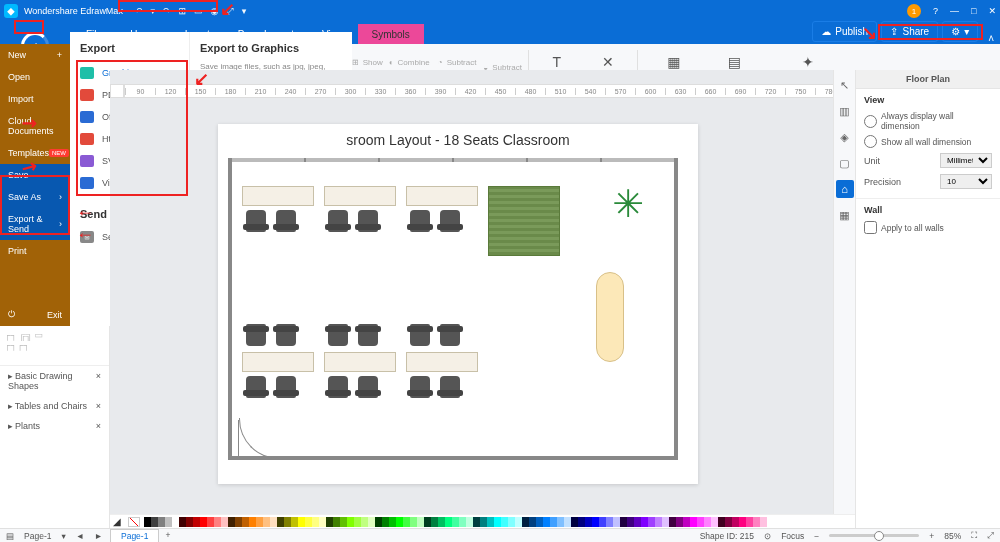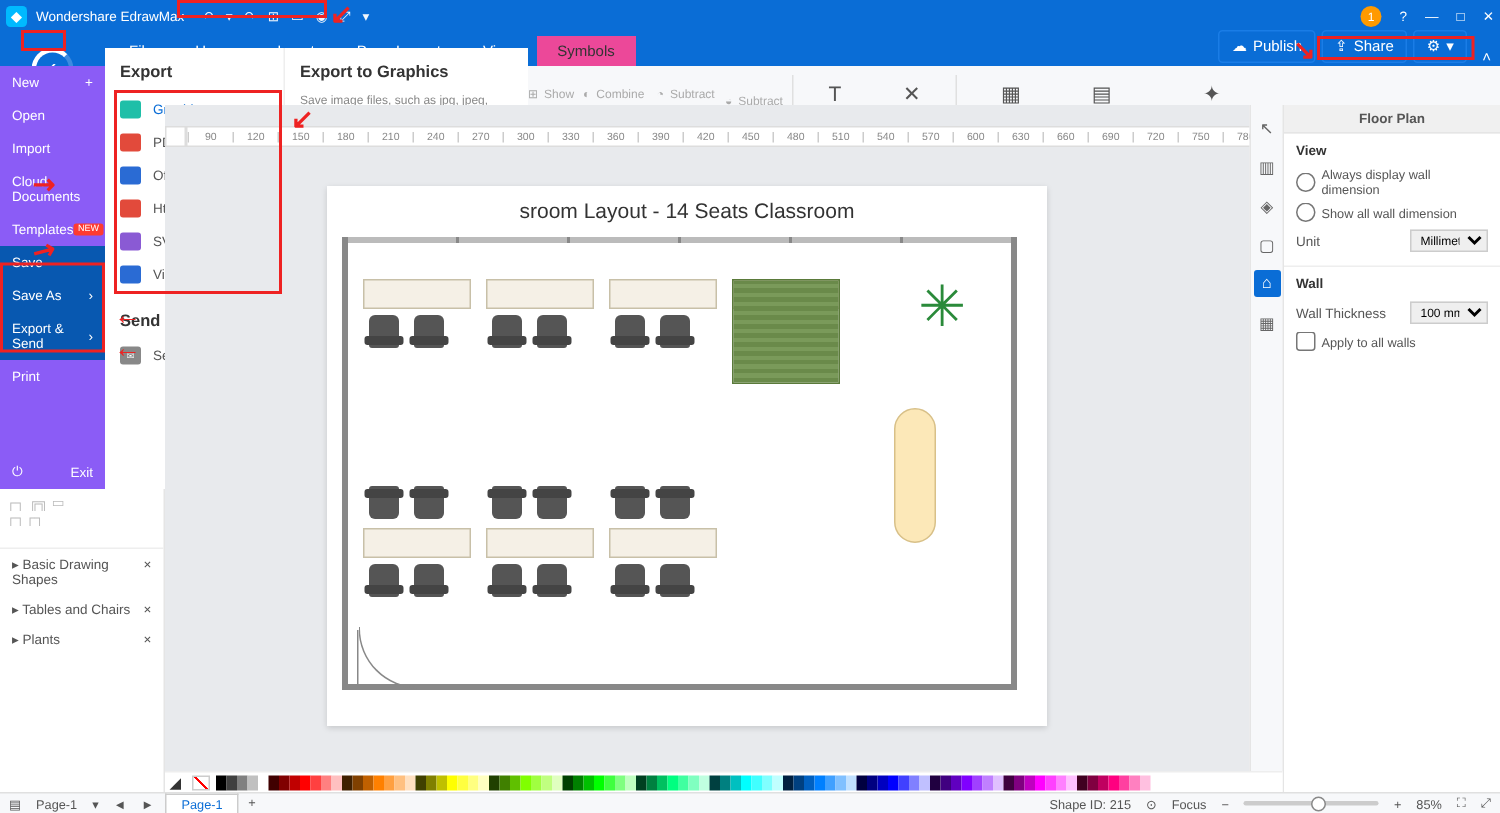--- a/index.html
+++ b/index.html
@@ -19,21 +19,21 @@
 .ribbon-tabs .rbtn{padding:4px 8px;border:1px solid #1a7de6;border-radius:3px;margin:0 4px 2px 0;display:flex;align-items:center;gap:4px}
 .file-plus{position:absolute;left:0;top:22px;width:70px;height:48px;background:#0a6dd6;display:flex;align-items:center;justify-content:center}
 .file-plus .circ{width:28px;height:28px;border:3px solid #3d8be0;border-radius:50%;border-top-color:#fff;border-left-color:#fff;display:flex;align-items:center;justify-content:center;color:#fff;font-size:16px}
 .ribbon-body{height:48px;background:#f7f8fa;border-bottom:1px solid #ddd;display:flex;align-items:center;padding-left:352px;gap:6px;color:#aaa;font-size:8px}
 .rgroup{display:flex;flex-direction:column;align-items:center;gap:2px;padding:2px 6px}
 .rgroup .ri{font-size:14px;color:#888}
 .rgroup.dk .ri{color:#555}.rgroup.dk{color:#555}
 .vsep{width:1px;height:36px;background:#e0e0e0}
 .rpair{display:flex;flex-direction:column;gap:2px;font-size:8px}
 .rpair div{display:flex;align-items:center;gap:4px}
-.side-nav{position:absolute;left:0;top:44px;width:70px;height:282px;background:#8b5cf6;color:#fff;font-size:9px;display:flex;flex-direction:column}
+.side-nav{position:absolute;left:0;top:44px;width:70px;height:282px;background:#a16207;color:#fff;font-size:9px;display:flex;flex-direction:column}
 .side-nav .ni{padding:6px 8px;display:flex;align-items:center;justify-content:space-between;cursor:pointer}
 .side-nav .ni.sel{background:#0858b0}
 .side-nav .badge{background:#ff3b30;color:#fff;font-size:6px;padding:1px 3px;border-radius:2px}
 .export-panel{position:absolute;left:70px;top:32px;width:120px;height:294px;background:#fff;border-right:1px solid #eee;padding:6px 0}
 .export-panel h3{font-size:11px;font-weight:600;padding:4px 10px 8px}
 .export-panel .ei{display:flex;align-items:center;gap:8px;padding:5px 10px;font-size:9px;cursor:pointer;color:#555}
 .export-panel .ei .ico{width:14px;height:12px;border-radius:2px;display:flex;align-items:center;justify-content:center;font-size:6px;color:#fff}
 .export-panel .ei.sel{color:#0a6dd6}
 .export-panel .ei.sel .txt{color:#0a6dd6}
 .export-panel .sendh{font-size:11px;font-weight:600;padding:14px 10px 6px}
@@ -328,21 +328,21 @@
       <span>570</span>
       <span>600</span>
       <span>630</span>
       <span>660</span>
       <span>690</span>
       <span>720</span>
       <span>750</span>
       <span>780</span>
     </div>
  <div class="page">
-  <h2>sroom Layout - 14 Seats Classroom</h2>
+  <h2>sroom Layout - 18 Seats Classroom</h2>
   <div class="room">
 
    <div class="desk" style="top:24px;left:10px"></div>
    <div class="desk" style="top:24px;left:92px"></div>
    <div class="desk" style="top:24px;left:174px"></div>
    <div class="desk" style="top:24px;left:256px"></div>
    <div class="chair" style="top:48px;left:14px"></div>
    <div class="chair" style="top:48px;left:44px"></div>
    <div class="chair" style="top:48px;left:96px"></div>
    <div class="chair" style="top:48px;left:126px"></div>
@@ -399,28 +399,28 @@
         <span>Always display wall dimension</span>
       </label>
   <label>
         <input type="radio" name="wd" style="">
         <span>Show all wall dimension</span>
       </label>
   <div class="row">
         <span>Unit</span>
         <select><option>Millimet...</option></select>
       </div>
+  <div class="row">
+        <span>Precision</span>
+        <select><option>10</option></select>
+      </div>
  </div>
  <div style="height:1px;background:#eee"></div>
  <div class="sec">
   <div class="secT">Wall</div>
-  <div class="row">
-        <span>Wall Thickness</span>
-        <select><option>100 mm</option></select>
-      </div>
   <label>
         <input type="checkbox" style="">
         <span>Apply to all walls</span>
       </label>
  </div>
 </div>
 
 <div class="palette" id="palette">
  <span style="padding:0 3px">◢</span>
  <div class="nc"></div>

